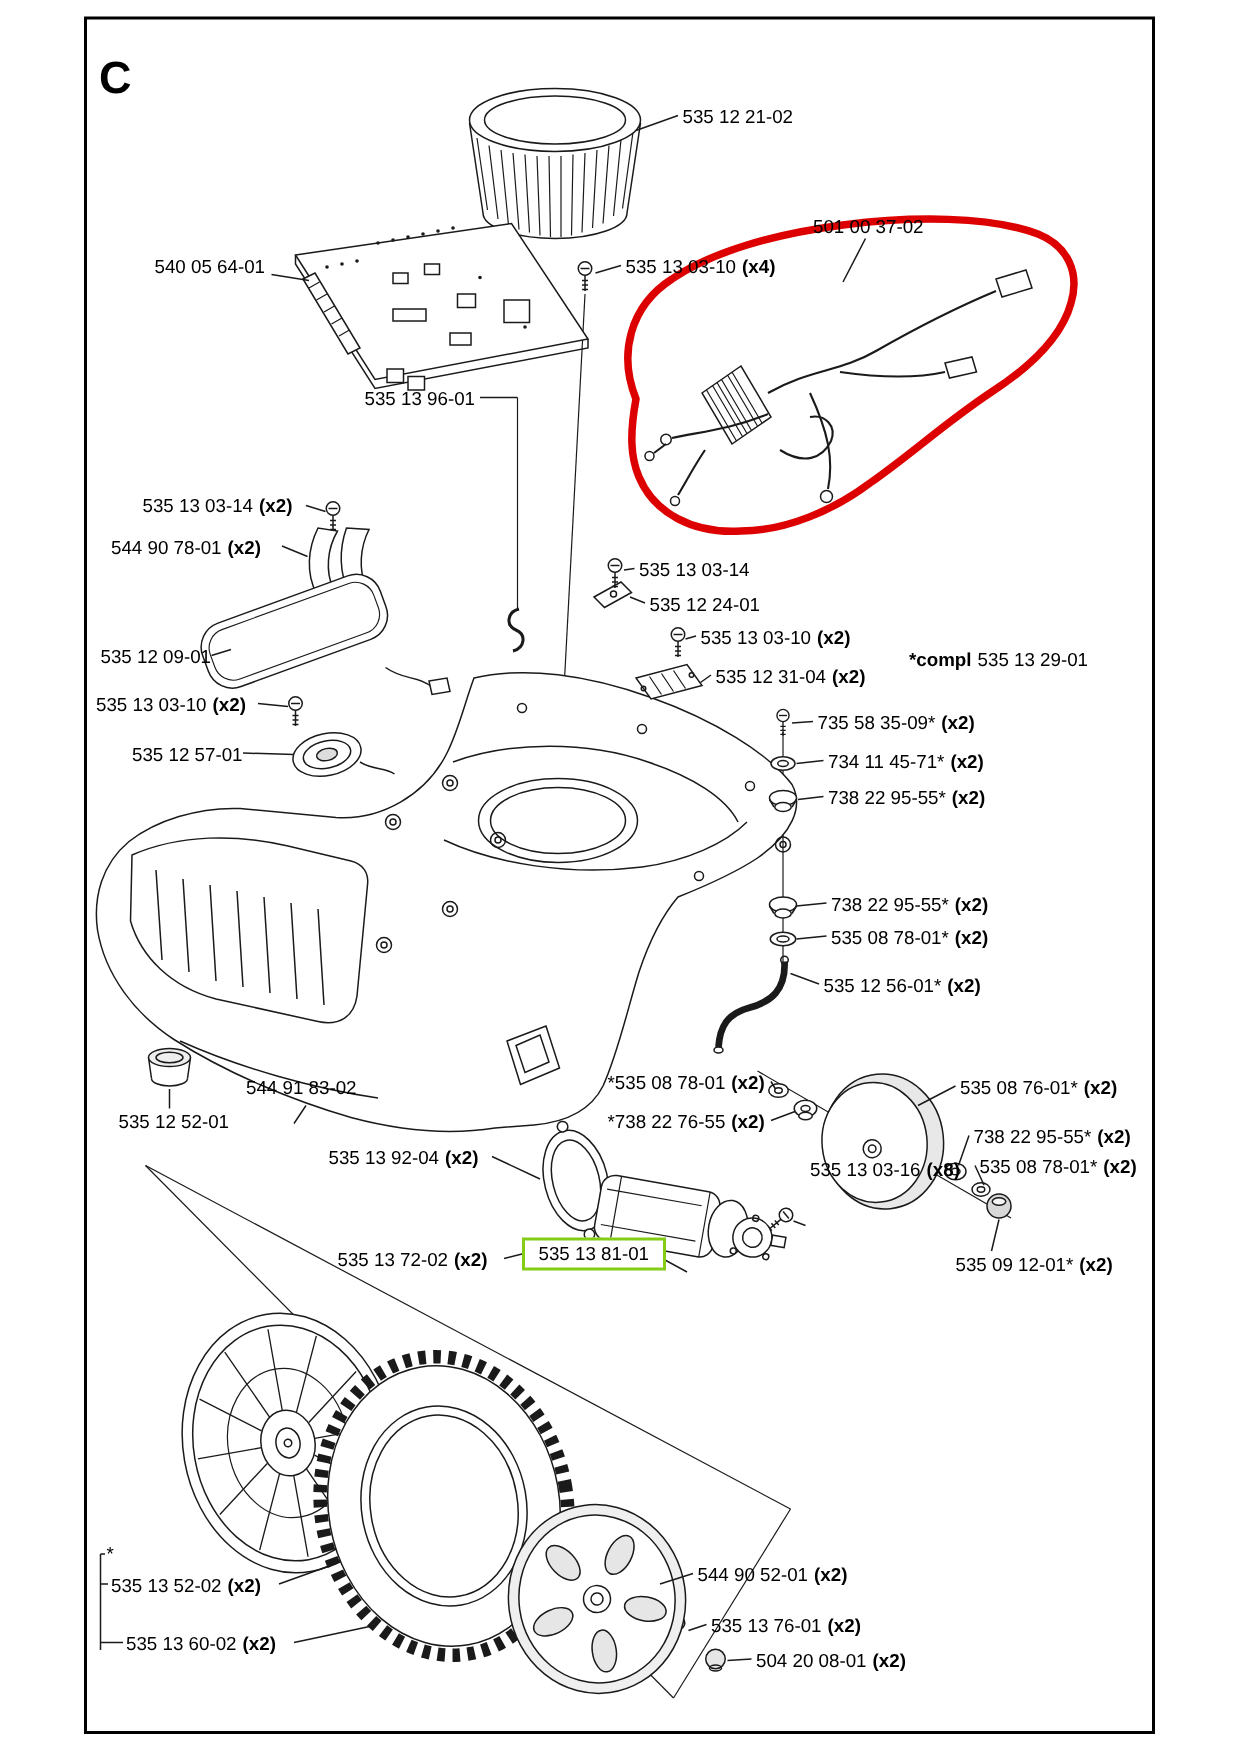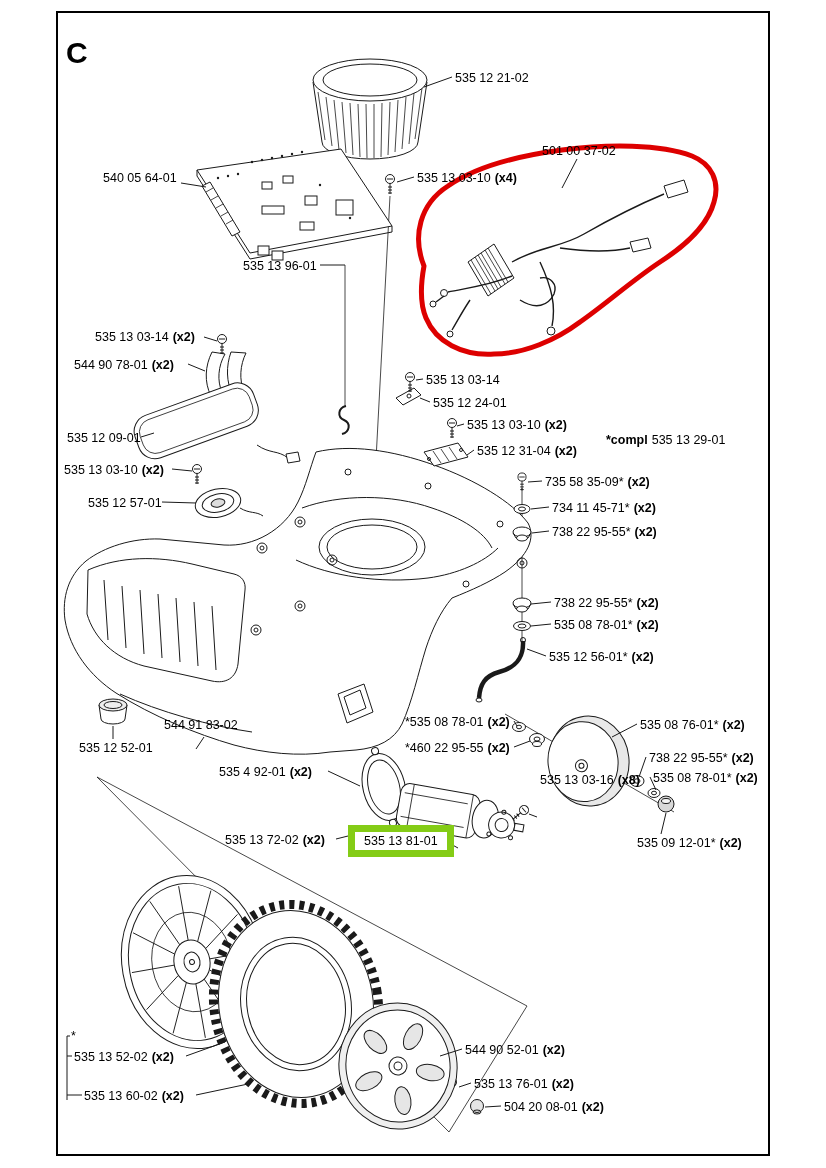--- a/index.html
+++ b/index.html
@@ -15,21 +15,21 @@
   .section-letter {
     position:absolute; left:66px; top:36px; font-size:30px; font-weight:bold;
   }
   .diagram-svg { position:absolute; left:0; top:0; }
   .lbl {
     position:absolute; font-size:12.5px; line-height:1.15; white-space:nowrap;
   }
   .lbl b { font-weight:bold; }
   .lbl b.pre:not(:empty) { margin-right:4px; }
   .lbl b.qty:not(:empty) { margin-left:4px;margin-top:15px; }
-  .lbl.boxed { border:7px solid #84cc16; padding:2px 9px; background:#fff; }
+  .lbl.boxed { border:2px solid #84cc16; padding:2px 9px; background:#fff; }
 </style>
 </head>
 <body>
 
 <div class="page">
   <div class="page-border"></div>
   <div class="section-letter">C</div>
 
   <svg class="diagram-svg" width="826" height="1168" viewBox="0 0 826 1168">
     <defs>
@@ -303,29 +303,29 @@
   <div class="lbl" style="left:606px;top:433px"><b class="pre">*compl</b><span>535 13 29-01</span><b class="qty"></b></div>
   <div class="lbl" style="left:64px;top:463px"><b class="pre"></b><span>535 13 03-10</span><b class="qty">(x2)</b></div>
   <div class="lbl" style="left:88px;top:496px"><b class="pre"></b><span>535 12 57-01</span><b class="qty"></b></div>
   <div class="lbl" style="left:545px;top:475px"><b class="pre"></b><span>735 58 35-09*</span><b class="qty">(x2)</b></div>
   <div class="lbl" style="left:552px;top:501px"><b class="pre"></b><span>734 11 45-71*</span><b class="qty">(x2)</b></div>
   <div class="lbl" style="left:552px;top:525px"><b class="pre"></b><span>738 22 95-55*</span><b class="qty">(x2)</b></div>
   <div class="lbl" style="left:554px;top:596px"><b class="pre"></b><span>738 22 95-55*</span><b class="qty">(x2)</b></div>
   <div class="lbl" style="left:554px;top:618px"><b class="pre"></b><span>535 08 78-01*</span><b class="qty">(x2)</b></div>
   <div class="lbl" style="left:549px;top:650px"><b class="pre"></b><span>535 12 56-01*</span><b class="qty">(x2)</b></div>
   <div class="lbl" style="left:405px;top:715px"><b class="pre"></b><span>*535 08 78-01</span><b class="qty">(x2)</b></div>
-  <div class="lbl" style="left:405px;top:741px"><b class="pre"></b><span>*460 22 95-55</span><b class="qty">(x2)</b></div>
+  <div class="lbl" style="left:405px;top:741px"><b class="pre"></b><span>*738 22 76-55</span><b class="qty">(x2)</b></div>
   <div class="lbl" style="left:640px;top:718px"><b class="pre"></b><span>535 08 76-01*</span><b class="qty">(x2)</b></div>
   <div class="lbl" style="left:649px;top:751px"><b class="pre"></b><span>738 22 95-55*</span><b class="qty">(x2)</b></div>
   <div class="lbl" style="left:653px;top:771px"><b class="pre"></b><span>535 08 78-01*</span><b class="qty">(x2)</b></div>
   <div class="lbl" style="left:540px;top:773px"><b class="pre"></b><span>535 13 03-16</span><b class="qty">(x8)</b></div>
   <div class="lbl" style="left:637px;top:836px"><b class="pre"></b><span>535 09 12-01*</span><b class="qty">(x2)</b></div>
   <div class="lbl" style="left:79px;top:741px"><b class="pre"></b><span>535 12 52-01</span><b class="qty"></b></div>
   <div class="lbl" style="left:164px;top:718px"><b class="pre"></b><span>544 91 83-02</span><b class="qty"></b></div>
-  <div class="lbl" style="left:219px;top:765px"><b class="pre"></b><span>535 4 92-01</span><b class="qty">(x2)</b></div>
+  <div class="lbl" style="left:219px;top:765px"><b class="pre"></b><span>535 13 92-04</span><b class="qty">(x2)</b></div>
   <div class="lbl" style="left:225px;top:833px"><b class="pre"></b><span>535 13 72-02</span><b class="qty">(x2)</b></div>
   <div class="lbl boxed" style="left:348px;top:825px"><b class="pre"></b><span>535 13 81-01</span><b class="qty"></b></div>
   <div class="lbl" style="left:465px;top:1043px"><b class="pre"></b><span>544 90 52-01</span><b class="qty">(x2)</b></div>
   <div class="lbl" style="left:474px;top:1077px"><b class="pre"></b><span>535 13 76-01</span><b class="qty">(x2)</b></div>
   <div class="lbl" style="left:504px;top:1100px"><b class="pre"></b><span>504 20 08-01</span><b class="qty">(x2)</b></div>
   <div class="lbl" style="left:74px;top:1050px"><b class="pre"></b><span>535 13 52-02</span><b class="qty">(x2)</b></div>
   <div class="lbl" style="left:84px;top:1089px"><b class="pre"></b><span>535 13 60-02</span><b class="qty">(x2)</b></div>
   <div class="lbl" style="left:71px;top:1029px"><b class="pre"></b><span>*</span><b class="qty"></b></div>
 </div>
 

